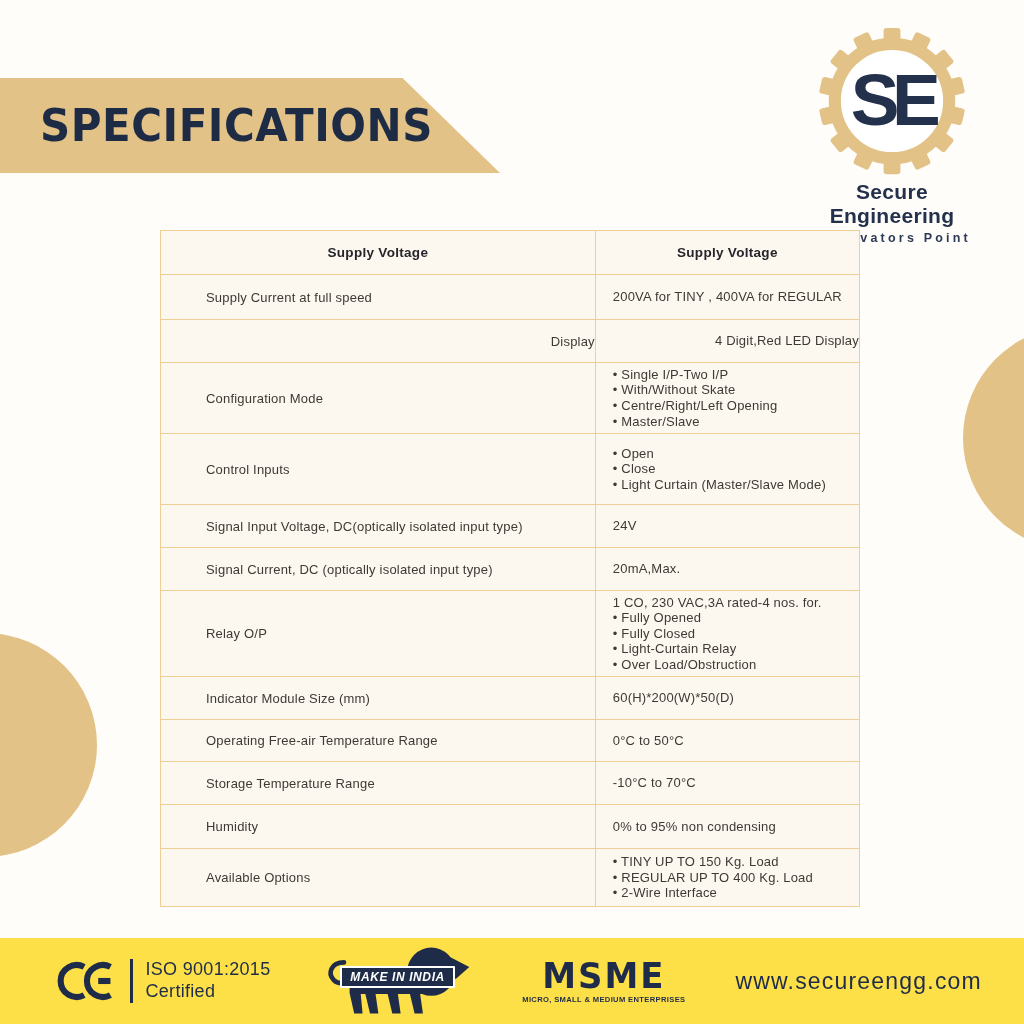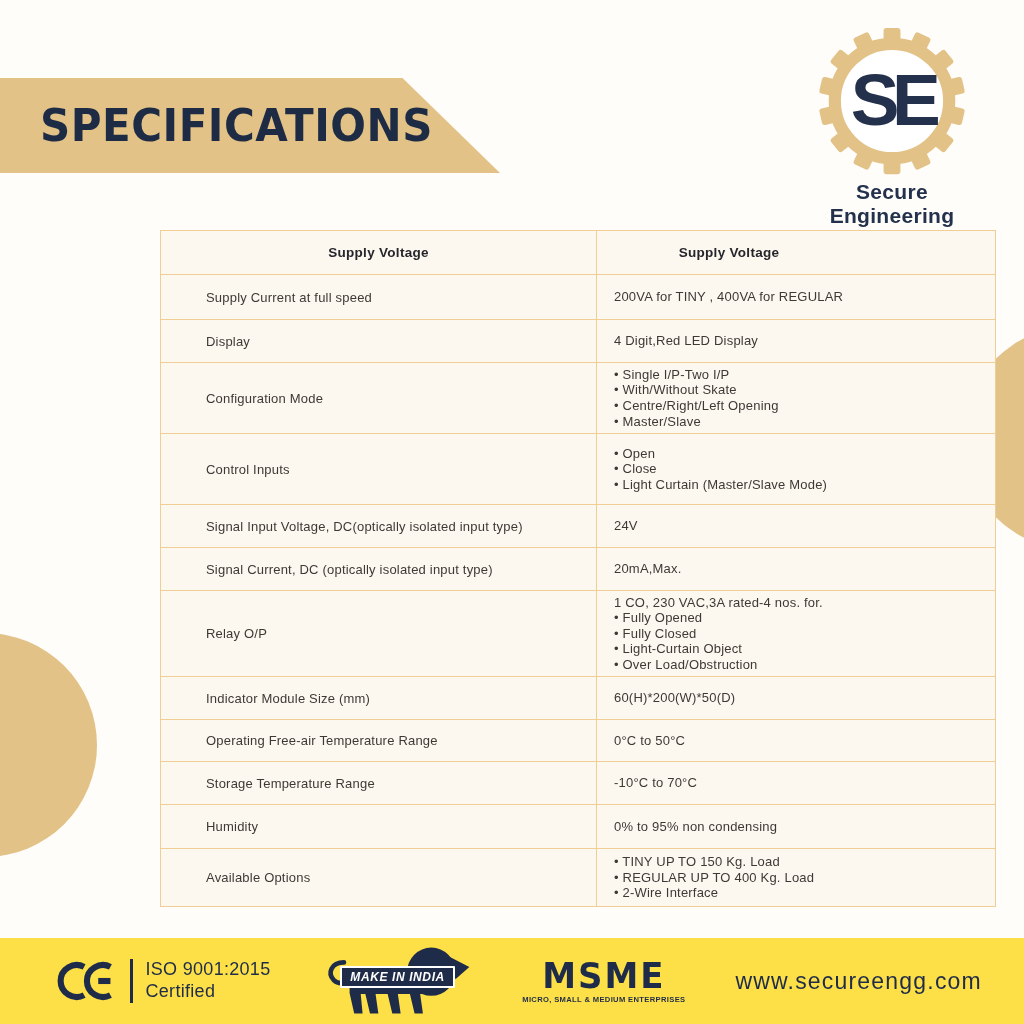--- a/index.html
+++ b/index.html
@@ -35,35 +35,35 @@
     letter-spacing: 3.2px; white-space: nowrap;
   }
 
   
   .circle { position: absolute; background: #e2c287; border-radius: 50%; }
   .circle.right { width: 224px; height: 224px; left: 963px; top: 326px; }
   .circle.left  { width: 224px; height: 224px; left: -127px; top: 633px; }
 
   
   .spec-table {
-    position: absolute; left: 160px; top: 230px; width: 836px;
+    position: absolute; left: 160px; top: 230px; width: 700px;
     background: #fcf8f0; border: 1.5px solid #f0cf97;
     font-size: 13px; color: #3d3a36; letter-spacing: 0.2px;
   }
   .thead { display: flex; height: 43px; }
   .cell { display: flex; flex-direction: column; justify-content: center; }
   .cell.c1 { width: 435px; padding-left: 45px; }
   .cell.c2 { width: 265px; padding-left: 17px; border-left: 1.5px solid #f0cf97; }
   .cell.h {
     align-items: center; justify-content: center; padding-left: 0;
     font-weight: bold; font-size: 13.5px; color: #25252b; letter-spacing: 0.3px;
   }
   .trow { display: flex; border-top: 1.5px solid #f0cf97; }
   .vline { line-height: 15.6px; }
-  .r0 { height: 45px; } .r1 { height: 43px; } .r2 { height: 71px; }
+  .r0 { height: 45px; } .r1 { height: 43px; text-align: right; } .r2 { height: 71px; }
   .r3 { height: 71px; } .r4 { height: 43px; } .r5 { height: 43px; }
   .r6 { height: 86px; } .r7 { height: 43px; } .r8 { height: 42px; }
   .r9 { height: 43px; } .r10 { height: 44px; } .r11 { height: 58px; }
 
   
   .footer {
     position: absolute; left: 0; bottom: 0; width: 1024px; height: 86px;
     background: #fde047; display: flex; align-items: center;
     padding: 0 42px 0 55px; justify-content: space-between;
   }
@@ -178,21 +178,21 @@
           <div class="cell c2">
             <div class="vline">20mA,Max.</div>
           </div>
         </div>
         <div class="trow r6">
           <div class="cell c1">Relay O/P</div>
           <div class="cell c2">
             <div class="vline">1 CO, 230 VAC,3A rated-4 nos. for.</div>
             <div class="vline"> • Fully Opened</div>
             <div class="vline"> • Fully Closed</div>
-            <div class="vline"> • Light-Curtain Object</div>
+            <div class="vline"> • Light-Curtain Relay</div>
             <div class="vline"> • Over Load/Obstruction</div>
           </div>
         </div>
         <div class="trow r7">
           <div class="cell c1">Indicator Module Size (mm)</div>
           <div class="cell c2">
             <div class="vline">60(H)*200(W)*50(D)</div>
           </div>
         </div>
         <div class="trow r8">

